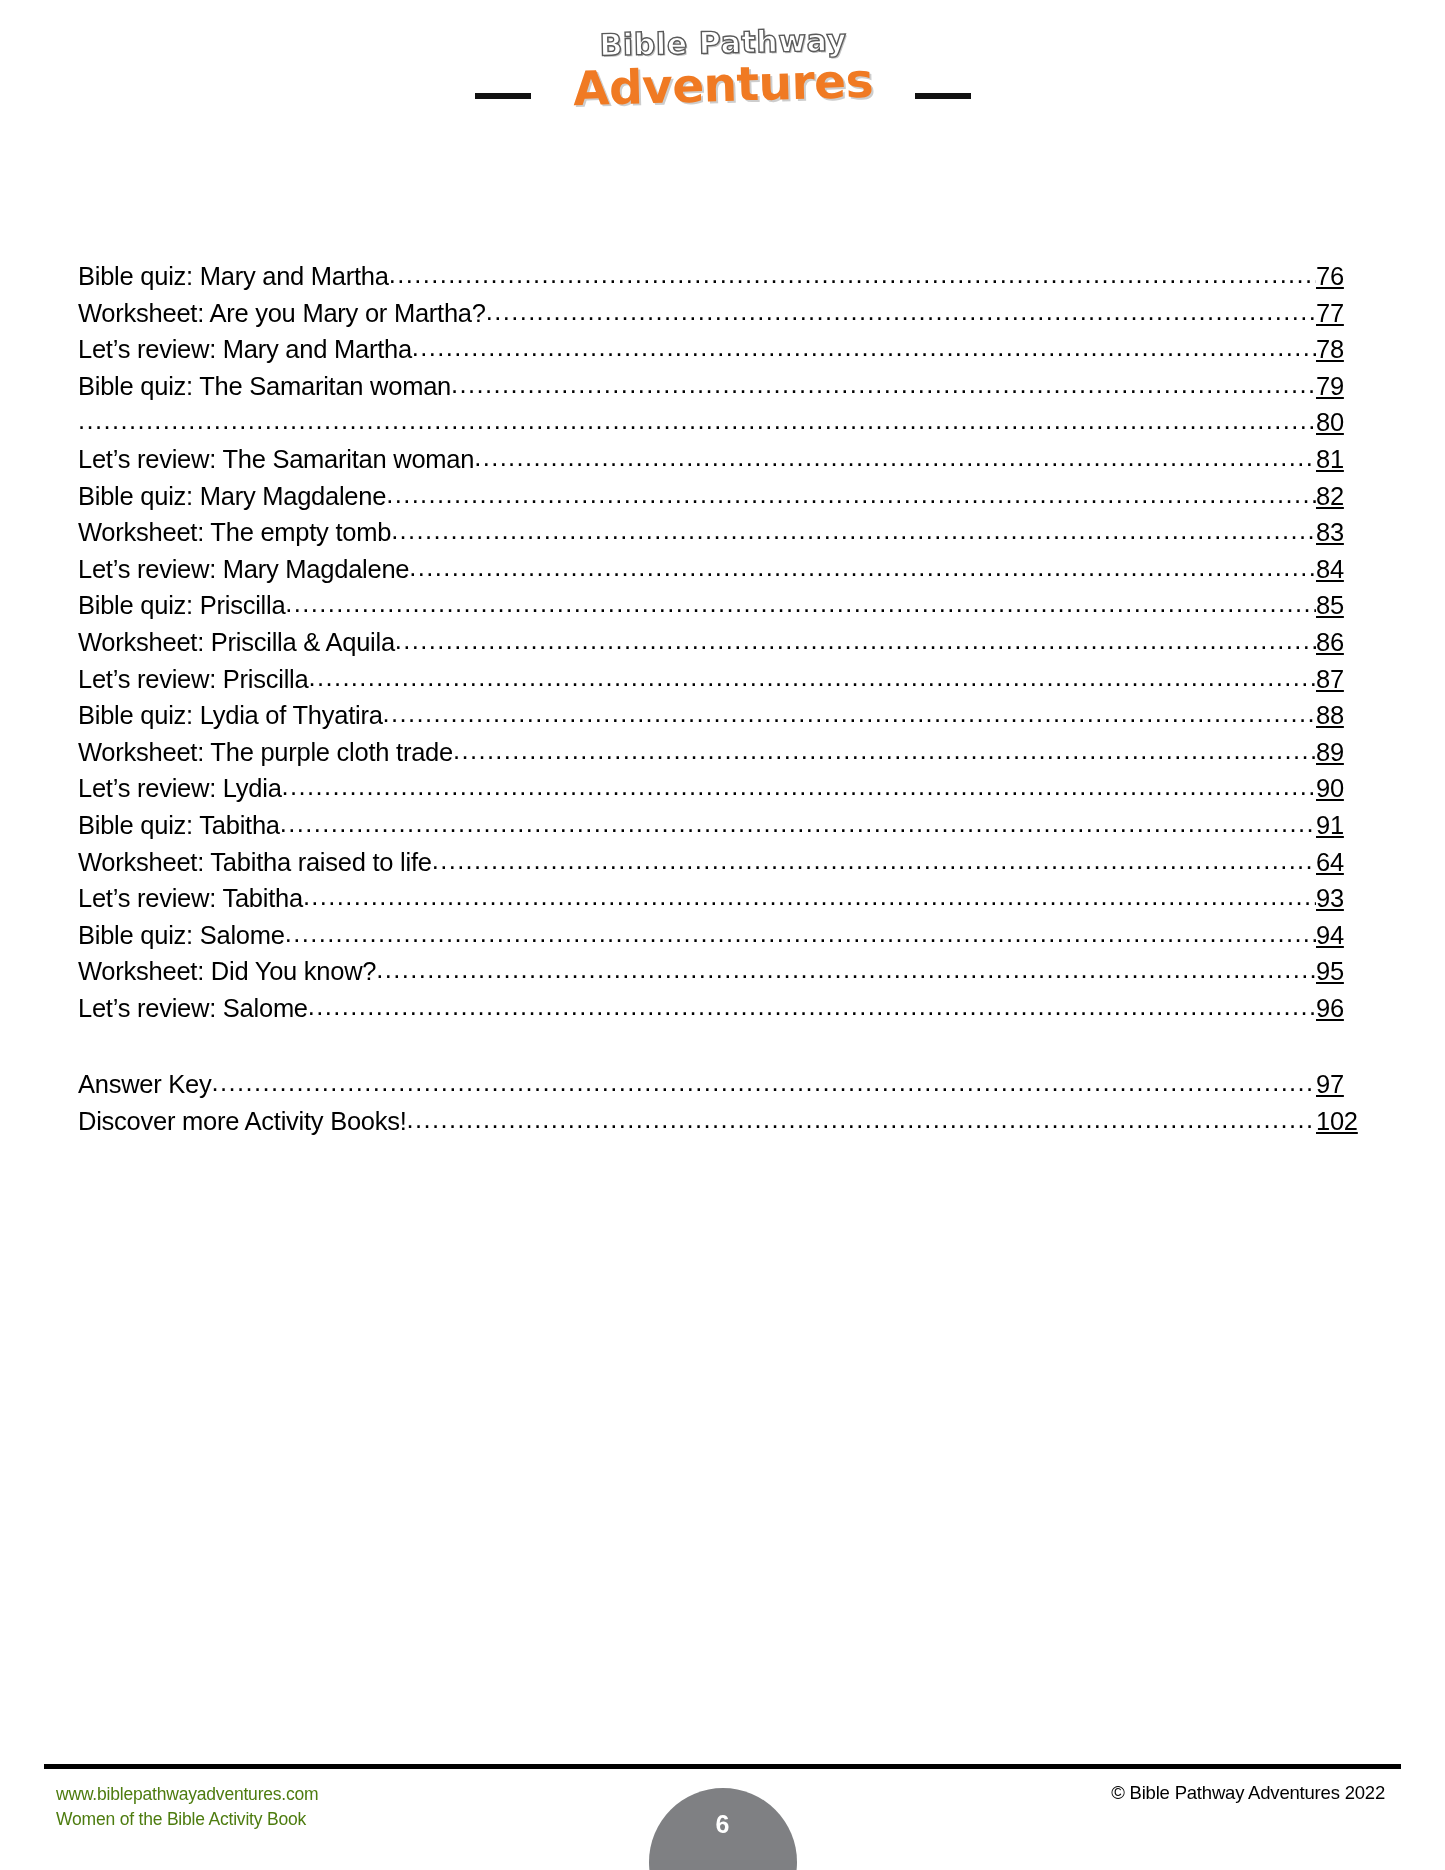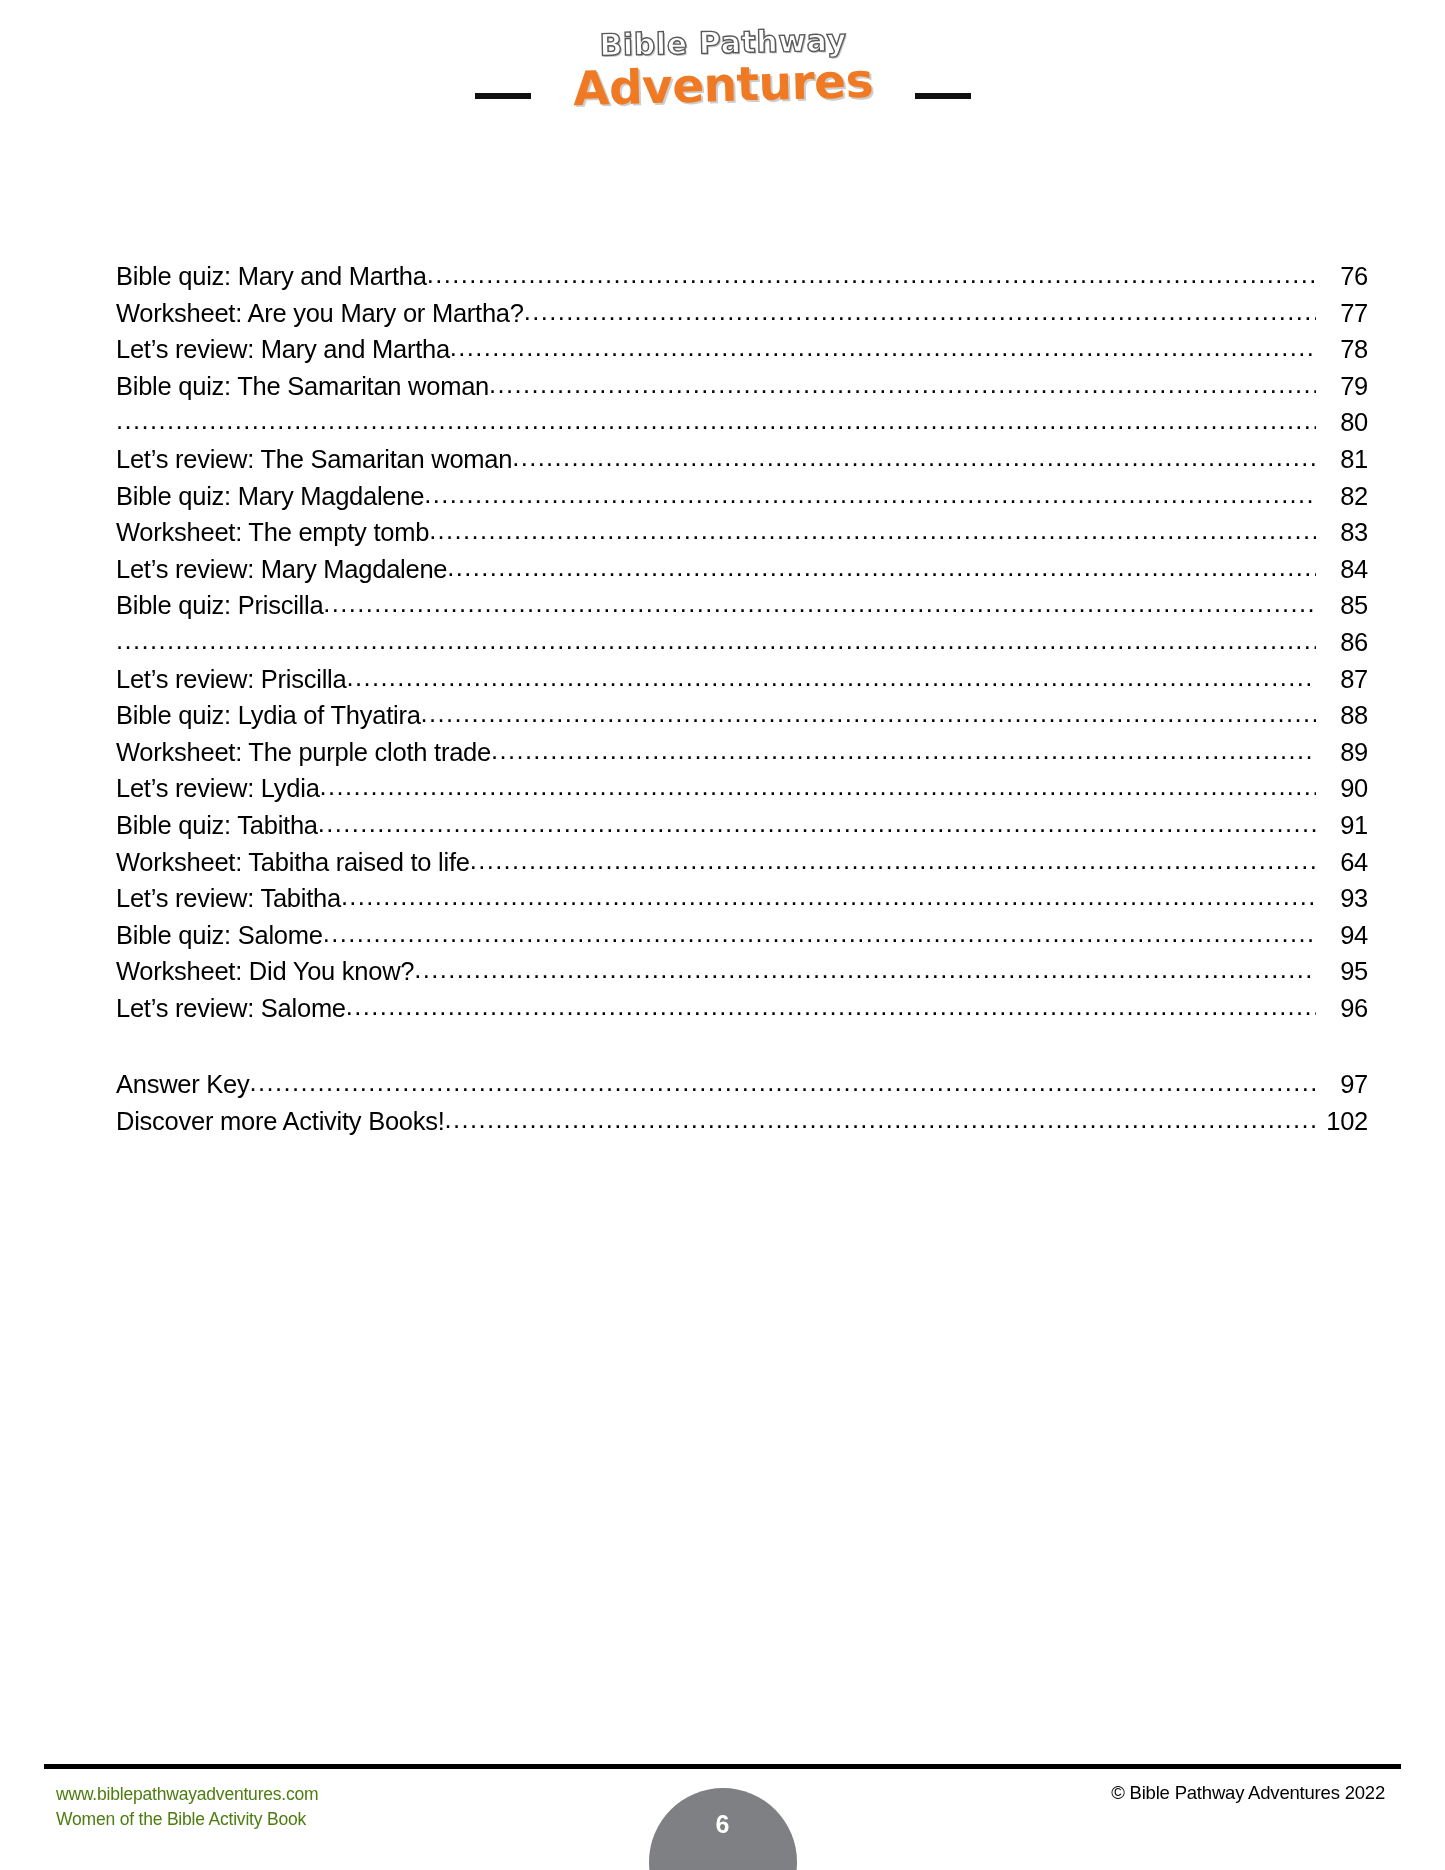--- a/index.html
+++ b/index.html
@@ -87,42 +87,41 @@
     width: 1290px;
   }
   .toc-row {
     display: flex;
     align-items: baseline;
     font-size: 25.5px;
     line-height: 36.6px;
     color: #000000;
     font-family: "Liberation Sans", sans-serif;
     letter-spacing: -0.25px;
-    margin-left: 38px;
   }
   .toc-title {
     flex: 0 0 auto;
     white-space: nowrap;
   }
   .toc-dots {
     flex: 1 1 auto;
     overflow: hidden;
     white-space: nowrap;
     margin: 0 0px;
     position: relative;
     top: -2px;
     font-size: 25.5px;
     letter-spacing: 1.4px;
     color: #000000;
   }
   .toc-page {
     flex: 0 0 auto;
-    text-align: right;
     min-width: 52px;
     white-space: nowrap;
+    text-decoration: underline;
   }
   .toc-gap {
     height: 40px;
   }
 
   
   .footer-rule {
     position: absolute;
     left: 44px;
     right: 44px;
@@ -235,20 +234,21 @@
           <span class="toc-title">Let’s review: Mary Magdalene</span>
           <span class="toc-dots">................................................................................................................................................................................................................................................................</span>
           <span class="toc-page">84</span>
         </div>
         <div class="toc-row">
           <span class="toc-title">Bible quiz: Priscilla</span>
           <span class="toc-dots">................................................................................................................................................................................................................................................................</span>
           <span class="toc-page">85</span>
         </div>
         <div class="toc-row">
+          <span class="toc-title">Worksheet: Priscilla &amp; Aquila</span>
           <span class="toc-dots">................................................................................................................................................................................................................................................................</span>
           <span class="toc-page">86</span>
         </div>
         <div class="toc-row">
           <span class="toc-title">Let’s review: Priscilla</span>
           <span class="toc-dots">................................................................................................................................................................................................................................................................</span>
           <span class="toc-page">87</span>
         </div>
         <div class="toc-row">
           <span class="toc-title">Bible quiz: Lydia of Thyatira</span>

